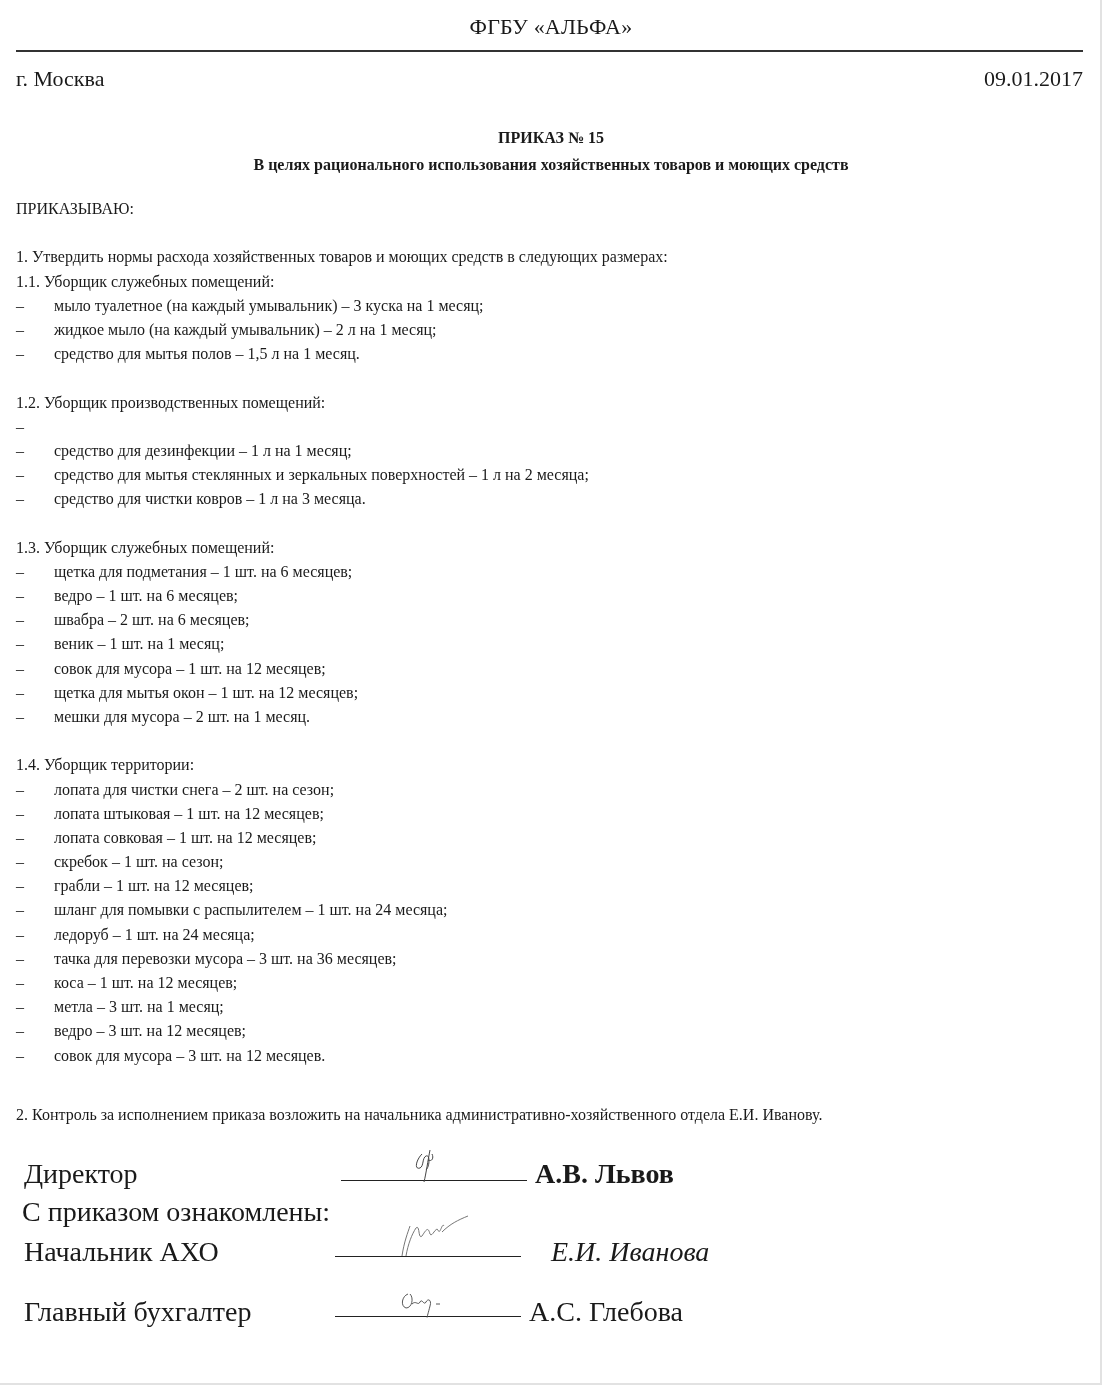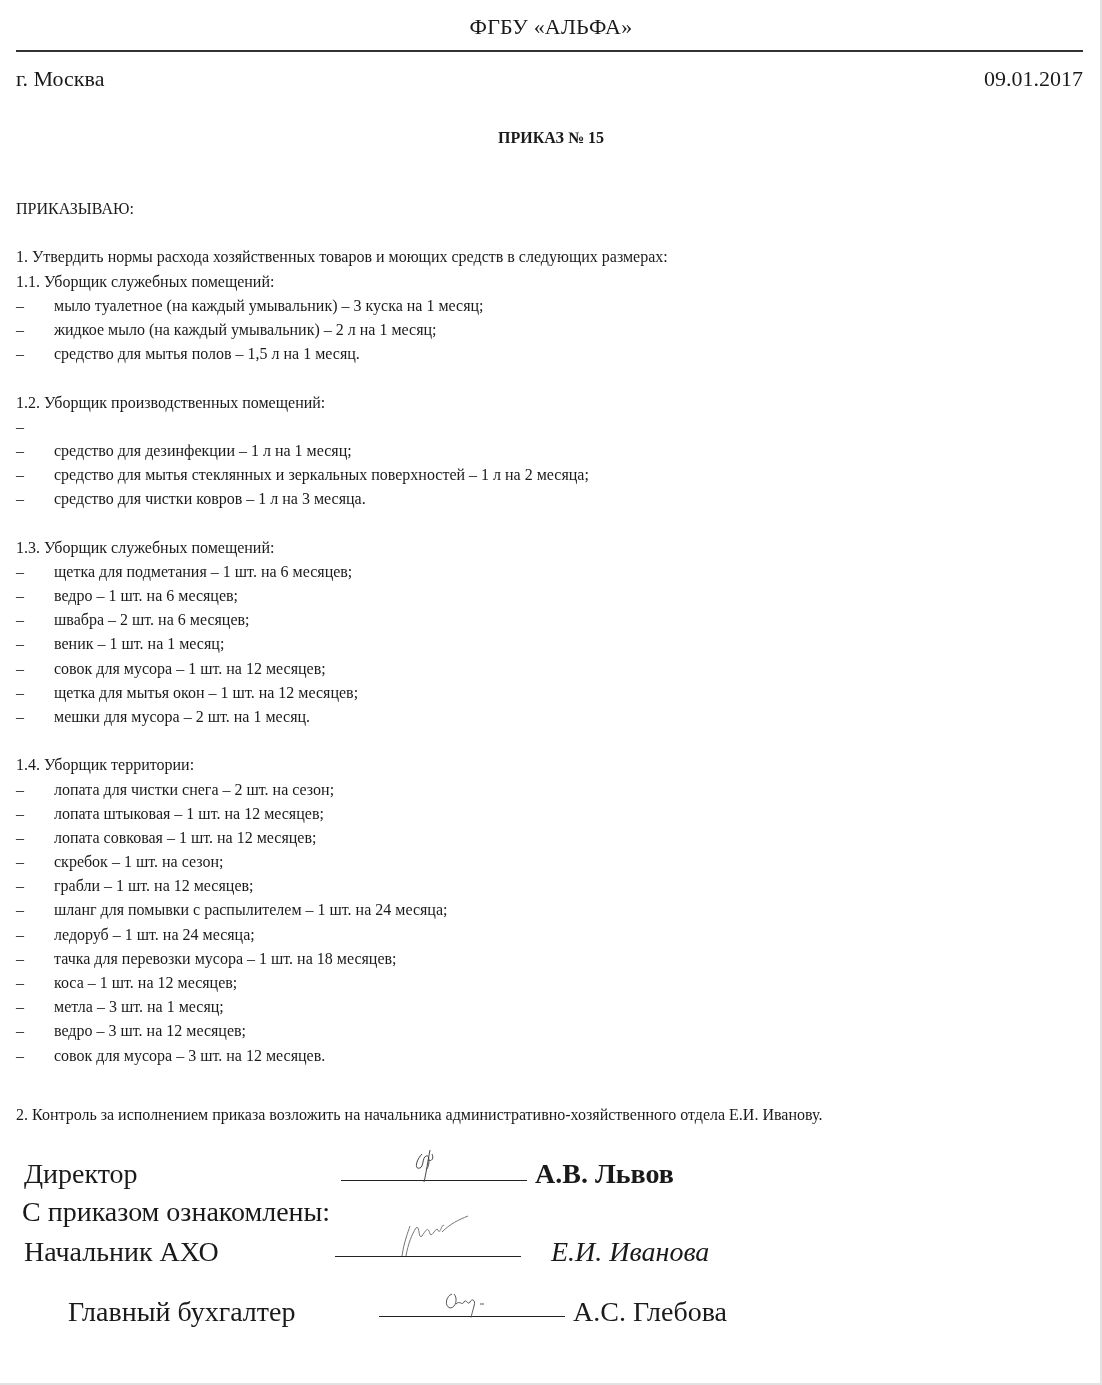--- a/index.html
+++ b/index.html
@@ -55,20 +55,21 @@
 
 <div class="page-frame"></div>
 
 <div class="org">ФГБУ «АЛЬФА»</div>
 <div class="rule"></div>
 <div class="city">г. Москва</div>
 <div class="date">09.01.2017</div>
 
 <div class="title">
   <div>ПРИКАЗ № 15</div>
+  <div>В целях рационального использования хозяйственных товаров и моющих средств</div>
 </div>
 
 <div class="body">
   <div class="line">ПРИКАЗЫВАЮ:</div>
   <div class="gap"></div>
   <div class="line">1. Утвердить нормы расхода хозяйственных товаров и моющих средств в следующих размерах:</div>
   <div id="sections">
       <div class="line">1.1. Уборщик служебных помещений:</div>
       <div class="dash-item">
         <span class="dash">–</span>
@@ -154,21 +155,21 @@
       <div class="dash-item">
         <span class="dash">–</span>
         <span>шланг для помывки с распылителем – 1 шт. на 24 месяца;</span>
       </div>
       <div class="dash-item">
         <span class="dash">–</span>
         <span>ледоруб – 1 шт. на 24 месяца;</span>
       </div>
       <div class="dash-item">
         <span class="dash">–</span>
-        <span>тачка для перевозки мусора – 1 шт. на 18 месяцев;</span>
+        <span>тачка для перевозки мусора – 3 шт. на 36 месяцев;</span>
       </div>
       <div class="dash-item">
         <span class="dash">–</span>
         <span>коса – 1 шт. на 12 месяцев;</span>
       </div>
       <div class="dash-item">
         <span class="dash">–</span>
         <span>метла – 3 шт. на 1 месяц;</span>
       </div>
       <div class="dash-item">
@@ -201,21 +202,21 @@
   <div class="sig-row" style="top:78px; left:0; width:1000px; height:28px;">
     <span class="sig-role">Начальник АХО</span>
     <span class="sig-line" style="left:311px; top:20px; width:186px;"></span>
     <svg class="sig-scribble" width="80" height="50" viewBox="0 0 80 50" style="left:372px; top:-24px;">
       <path d="M6 44 C8 30 12 20 14 14 M10 44 C12 32 16 22 20 16 C24 12 22 28 26 24 C30 18 32 14 34 22 C36 26 40 14 42 18 C44 24 46 10 48 14 M46 20 C54 12 62 8 72 4" fill="none" stroke="#666" stroke-width="0.9"></path>
     </svg>
     <span class="sig-name" style="left:527px;font-style:italic;">Е.И. Иванова</span>
   </div>
 
 
-  <div class="sig-row" style="top:138px; left:0; width:1000px; height:28px;margin-left:44px;">
+  <div class="sig-row" style="top:138px; left:0; width:1000px; height:28px;">
     <span class="sig-role">Главный бухгалтер</span>
     <span class="sig-line" style="left:311px; top:20px; width:186px;"></span>
     <svg class="sig-scribble" width="60" height="34" viewBox="0 0 60 34" style="left:374px; top:-8px;">
       <path d="M10 6 C4 8 2 18 8 20 C14 20 16 10 12 6 M14 16 C18 12 20 18 22 14 C24 10 26 18 28 14 C30 10 34 12 32 18 C30 26 28 32 30 28 M38 16 L42 16" fill="none" stroke="#444" stroke-width="0.9"></path>
     </svg>
     <span class="sig-name" style="left:505px;">А.С. Глебова</span>
   </div>
 </div>
 
 </body></html>

